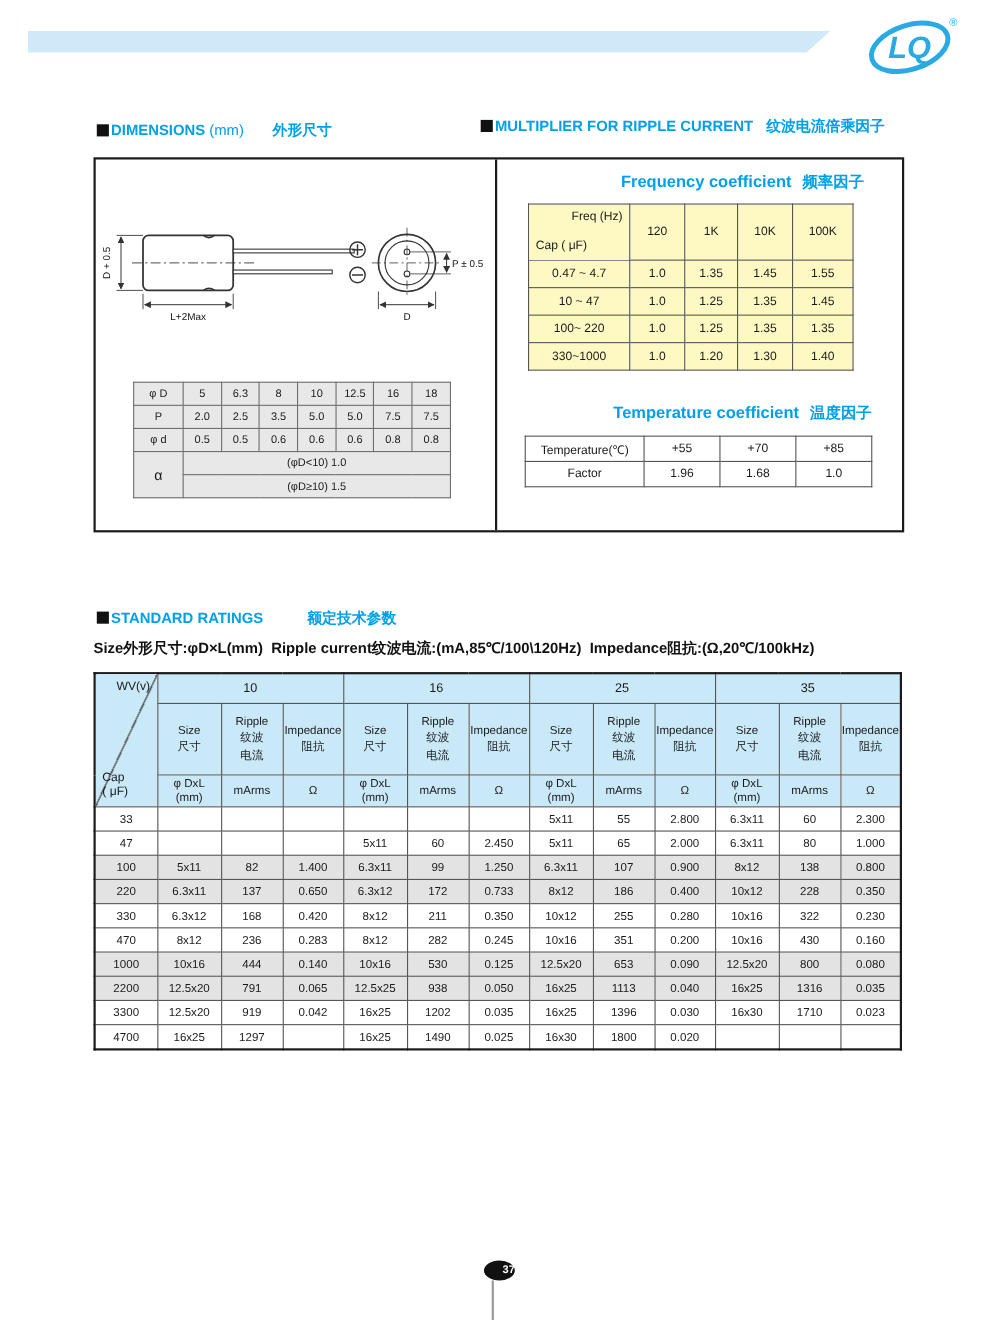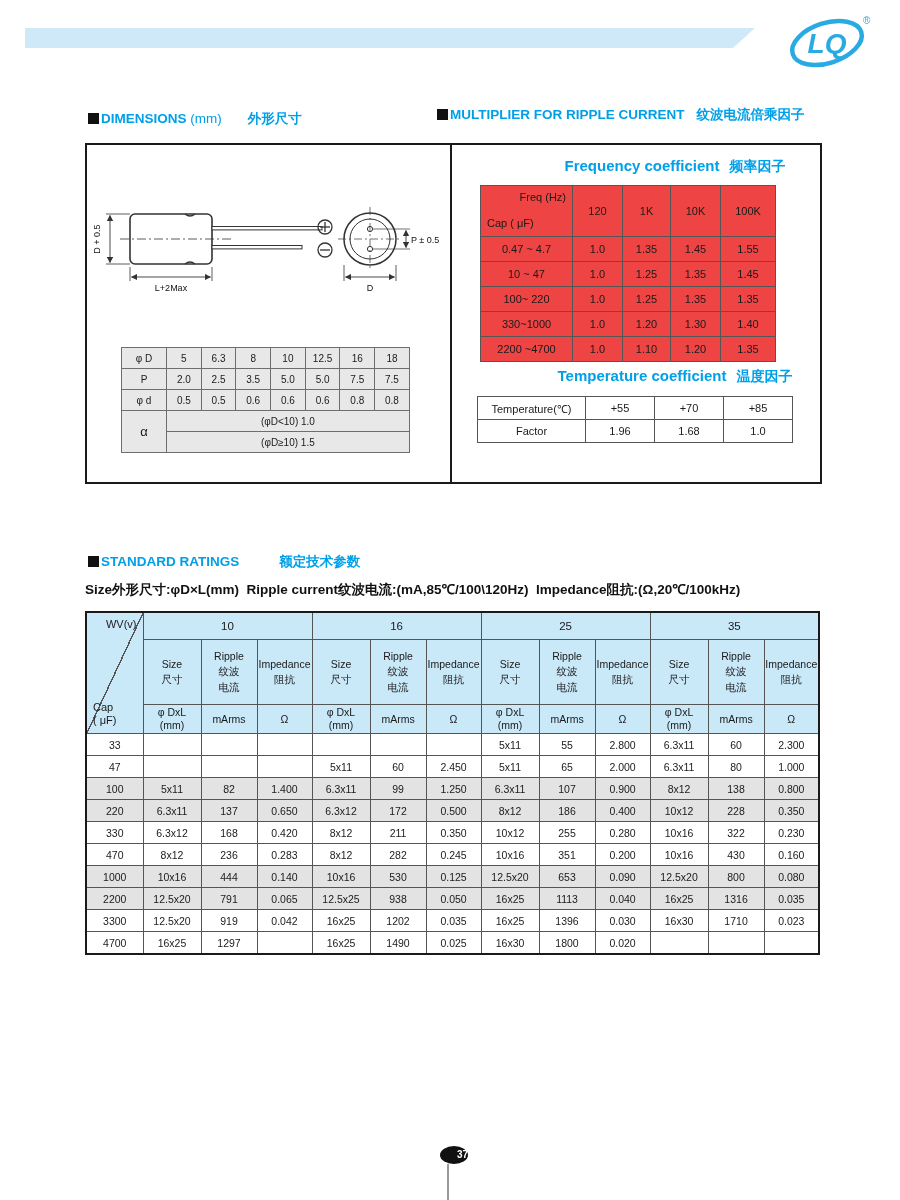--- a/index.html
+++ b/index.html
@@ -19,21 +19,21 @@
   
   .bigbox{position:absolute;left:85px;top:143px;width:733px;height:337px;border:2px solid #1a1a1a;background:#fff;}
   .vdivider{position:absolute;left:363px;top:0;width:2px;height:100%;background:#1a1a1a;}
   .rtitle{position:absolute;left:365px;width:366px;text-align:center;white-space:nowrap;
     font-size:15px;font-weight:bold;color:#00a0e8;padding-left:40px;}
   .rtitle .cn{font-size:14px;margin-left:10px;}
   table{border-collapse:collapse;table-layout:fixed;}
   td{border:1px solid #555;text-align:center;vertical-align:middle;font-size:11px;padding:0;overflow:hidden;}
   
   .freqtab{position:absolute;left:393px;top:40px;width:295px;}
-  .freqtab td{height:24px;background:#ef4444;}
+  .freqtab td{height:24px;background:#fef9c3;}
   .freqtab .corner{height:50px;}
   
   .temptab{position:absolute;left:390px;top:251px;width:315px;}
   .temptab td{height:22px;background:#fff;}
   
   .diag{position:relative;background-image:linear-gradient(to bottom right,
     transparent calc(50% - 0.7px), #555 calc(50% - 0.7px), #555 calc(50% + 0.7px), transparent calc(50% + 0.7px));}
   .diag .tr-label{position:absolute;top:5px;right:6px;font-size:11px;}
   .diag .bl-label{position:absolute;bottom:5px;left:6px;font-size:11px;text-align:left;line-height:1.25;}
   
@@ -219,27 +219,20 @@
           <td>1.25</td>
           <td>1.35</td>
           <td>1.35</td>
         </tr>
         <tr>
           <td>330~1000</td>
           <td>1.0</td>
           <td>1.20</td>
           <td>1.30</td>
           <td>1.40</td>
-        </tr>
-        <tr>
-          <td>2200 ~4700</td>
-          <td>1.0</td>
-          <td>1.10</td>
-          <td>1.20</td>
-          <td>1.35</td>
         </tr>
       </tbody>
   </table>
 
   <div class="rtitle" style="top:222px;">
     <span>Temperature coefficient</span><span class="cn">温度因子</span>
   </div>
   <table class="temptab">
     <colgroup>
         <col style="width:108px">
@@ -437,21 +430,21 @@
         <td>138</td>
         <td>0.800</td>
       </tr>
       <tr class="shade">
         <td>220</td>
         <td>6.3x11</td>
         <td>137</td>
         <td>0.650</td>
         <td>6.3x12</td>
         <td>172</td>
-        <td>0.500</td>
+        <td>0.733</td>
         <td>8x12</td>
         <td>186</td>
         <td>0.400</td>
         <td>10x12</td>
         <td>228</td>
         <td>0.350</td>
       </tr>
       <tr>
         <td>330</td>
         <td>6.3x12</td>

